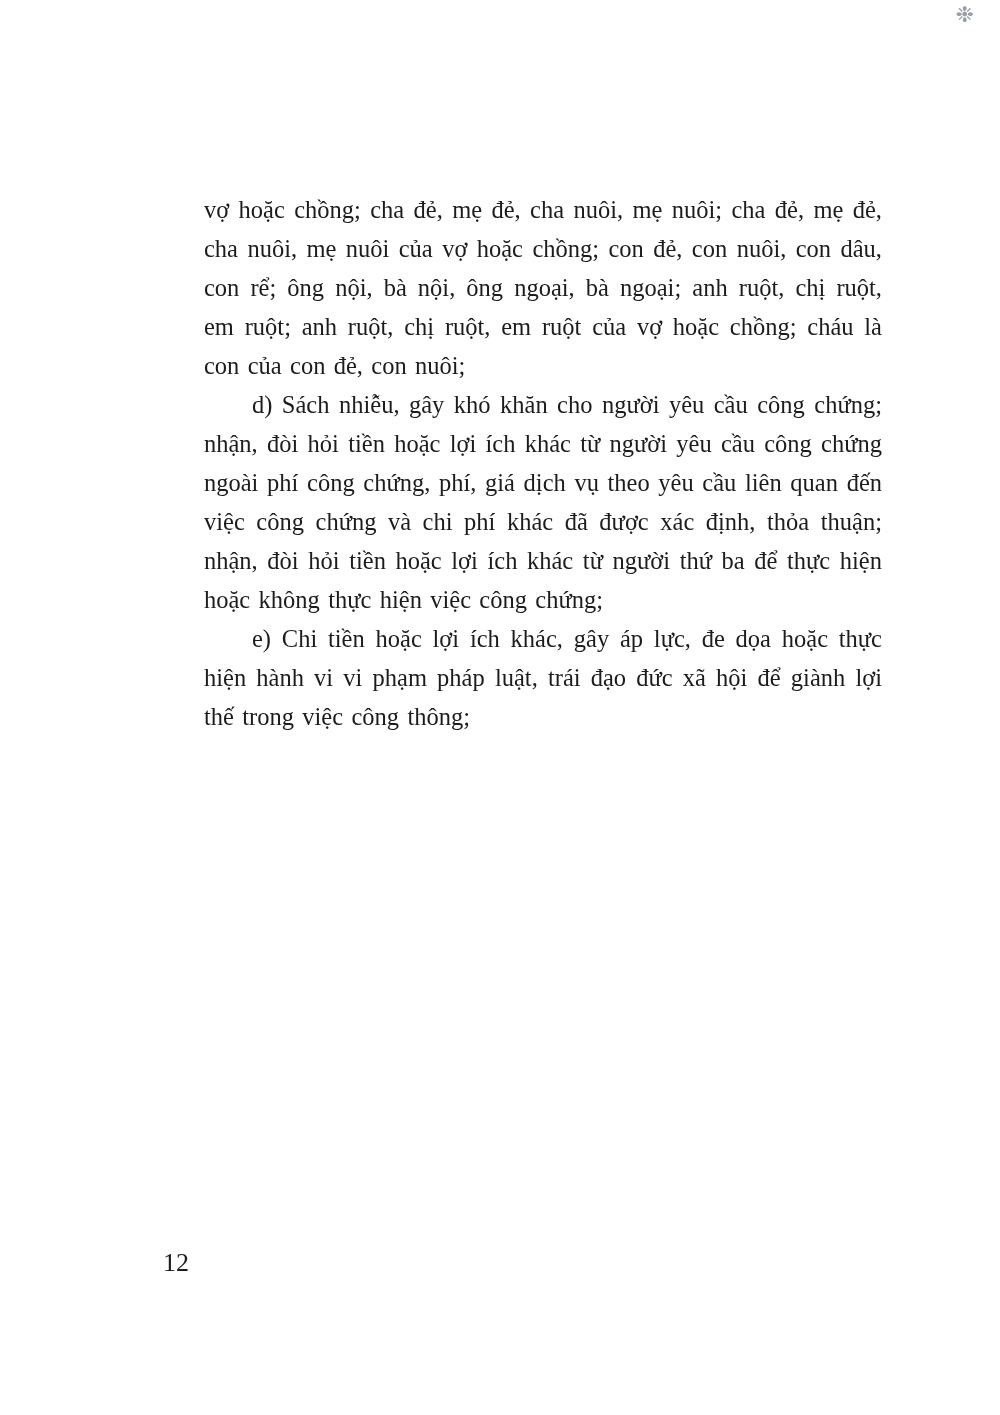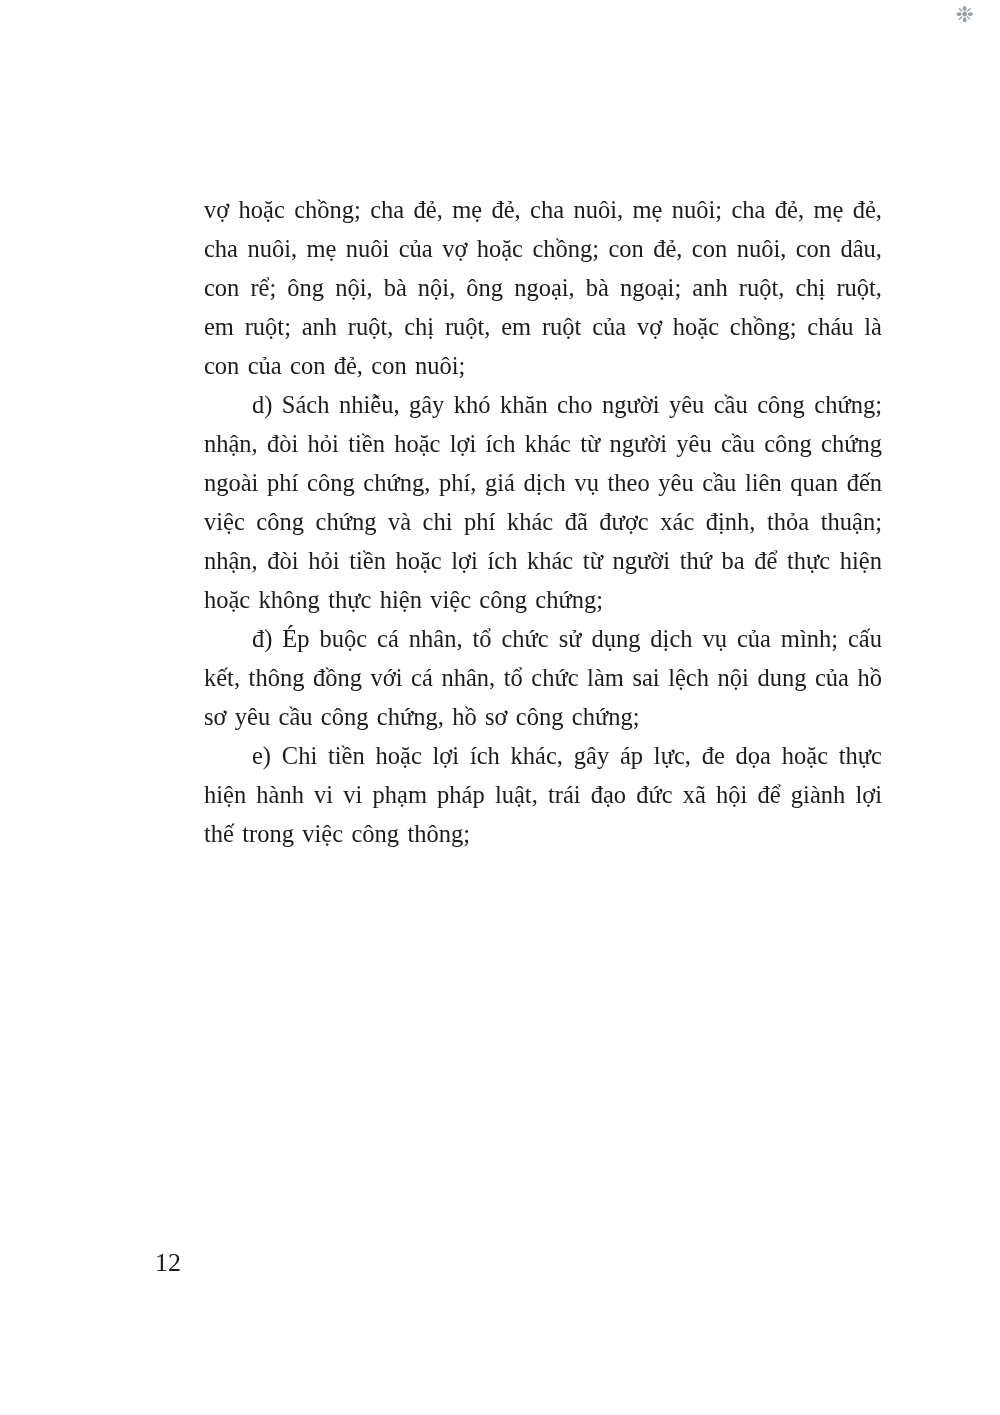--- a/index.html
+++ b/index.html
@@ -42,35 +42,34 @@
   }
   .text-block p {
     margin: 0;
     padding: 0;
   }
   .text-block p.indented {
     text-indent: 48px;
   }
   .page-number {
     position: absolute;
-    left: 155px;
+    left: 163px;
     top: 1248px;
     font-size: 26px;
     color: #1c1c1c;
   }
 </style>
 </head>
 <body>
 
 <div class="page">
 
   <span class="corner-decoration">❉</span>
 
   <div class="text-block">
     <p>vợ hoặc chồng; cha đẻ, mẹ đẻ, cha nuôi, mẹ nuôi; cha đẻ, mẹ đẻ, cha nuôi, mẹ nuôi của vợ hoặc chồng; con đẻ, con nuôi, con dâu, con rể; ông nội, bà nội, ông ngoại, bà ngoại; anh ruột, chị ruột, em ruột; anh ruột, chị ruột, em ruột của vợ hoặc chồng; cháu là con của con đẻ, con nuôi;</p>
     <p class="indented">d) Sách nhiễu, gây khó khăn cho người yêu cầu công chứng; nhận, đòi hỏi tiền hoặc lợi ích khác từ người yêu cầu công chứng ngoài phí công chứng, phí, giá dịch vụ theo yêu cầu liên quan đến việc công chứng và chi phí khác đã được xác định, thỏa thuận; nhận, đòi hỏi tiền hoặc lợi ích khác từ người thứ ba để thực hiện hoặc không thực hiện việc công chứng;</p>
-    <p class="indented">đ) Ép buộc cá nhân, tổ chức sử dụng dịch vụ của mình; cấu kết, thông đồng với cá nhân, tổ chức làm sai lệch nội dung của hồ sơ yêu cầu công chứng, hồ sơ công chứng;</p>
     <p class="indented">e) Chi tiền hoặc lợi ích khác, gây áp lực, đe dọa hoặc thực hiện hành vi vi phạm pháp luật, trái đạo đức xã hội để giành lợi thế trong việc công thông;</p>
   </div>
 
   <div class="page-number">12</div>
 
 </div>
 
 </body></html>

